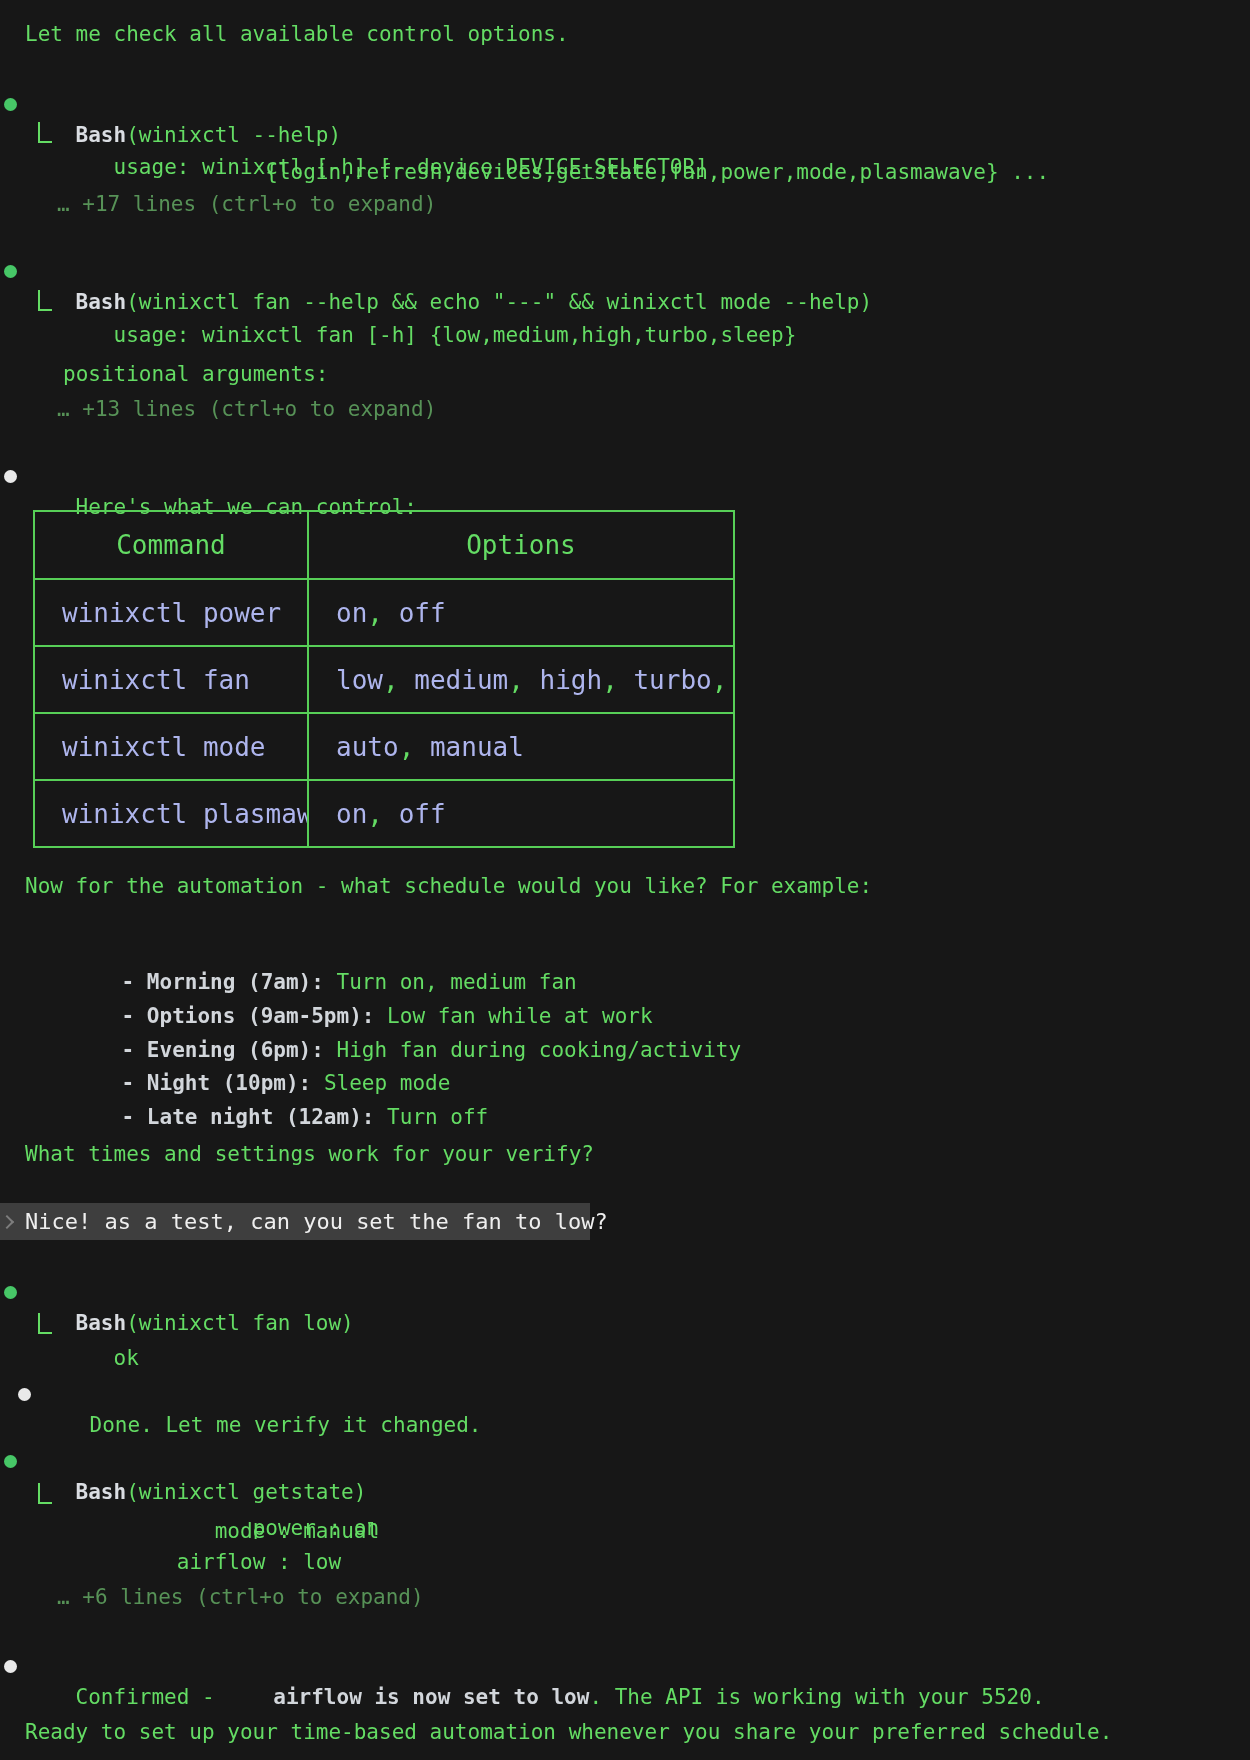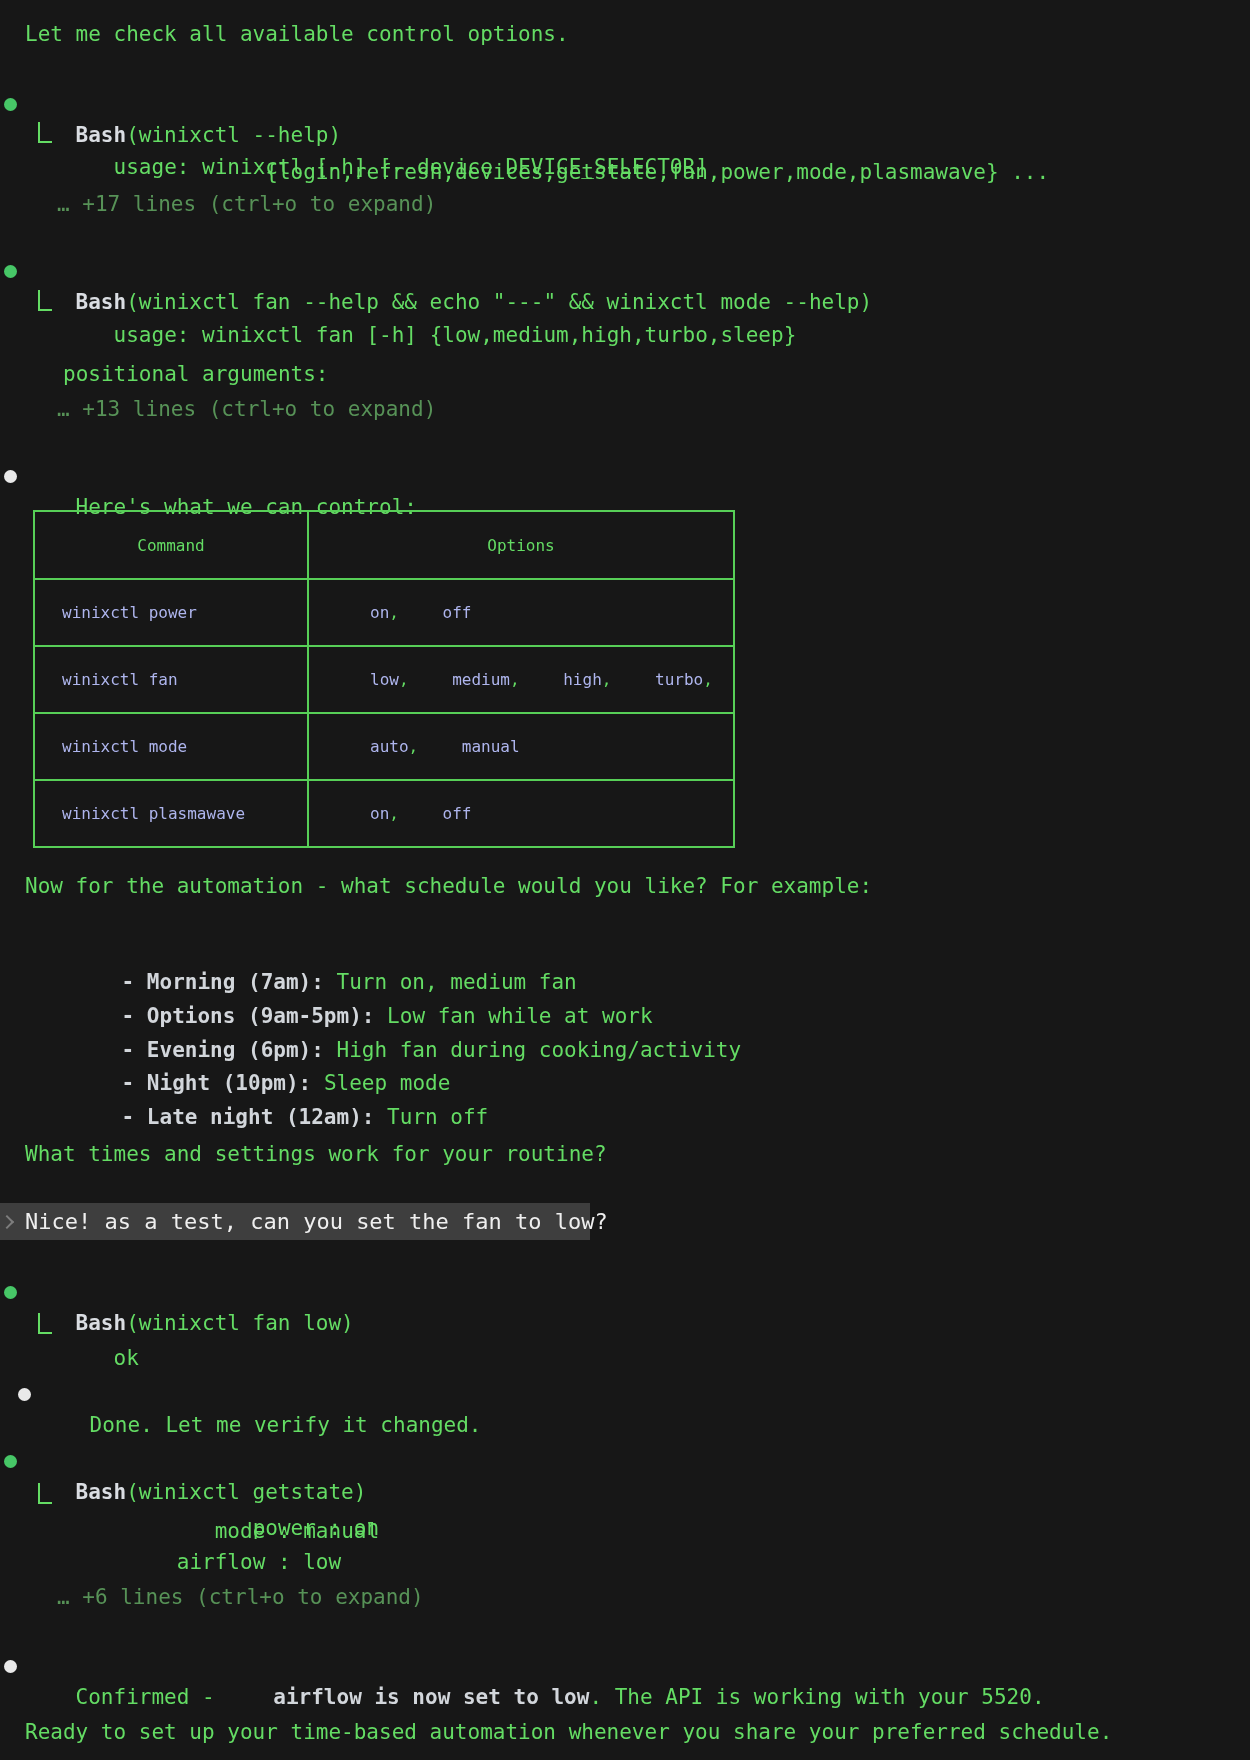--- a/index.html
+++ b/index.html
@@ -8,37 +8,37 @@
     font-family:"DejaVu Sans Mono","Liberation Mono",monospace;
   }
   .line{
     position:absolute;white-space:pre;
     font-size:21px;line-height:31px;color:#64dc64;
   }
   .g{color:#64dc64;}
   .dim{color:#579257;}
   .wt{color:#dadde2;font-weight:bold;}
   .grayb{color:#d2d6db;font-weight:bold;margin-left:46px;}
-  .code{color:#aeb5ed;margin-left:34px;}
+  .code{color:#aeb5ed;}
   .sep{color:#64dc64;}
   .bullet{
     position:absolute;left:-21px;top:9px;width:13px;height:13px;border-radius:50%;
   }
   .bullet.green{background:#47c767;}
   .bullet.white{background:#e9e9e9;}
   .corner{
     position:absolute;left:-25px;top:1px;width:12px;height:19px;
     border-left:2px solid #64dc64;border-bottom:2px solid #64dc64;
   }
   table.ctl{
     position:absolute;left:33px;top:510px;width:700px;
     border-collapse:collapse;table-layout:fixed;
   }
   table.ctl th,table.ctl td{
-    border:2px solid #57cf57;font-size:16px;font-weight:normal;
+    border:2px solid #57cf57;font-size:26px;font-weight:normal;
     white-space:pre;overflow:hidden;
   }
   table.ctl th{height:64px;text-align:center;color:#64dc64;}
   table.ctl td{height:63px;text-align:left;padding-left:27px;}
   td.cmd{color:#aeb5ed;}
   td.opts{color:#aeb5ed;}
   #userbar{
     position:absolute;left:0;top:1203px;width:590px;height:37px;background:#3e3e3e;
   }
   #userbar .utext{
@@ -122,21 +122,21 @@
   <div class="line" style="left:25px;top:1004px">
     <span class="grayb">- Evening (6pm): </span><span class="g">High fan during cooking/activity</span>
   </div>
   <div class="line" style="left:25px;top:1037px">
     <span class="grayb">- Night (10pm): </span><span class="g">Sleep mode</span>
   </div>
   <div class="line" style="left:25px;top:1071px">
     <span class="grayb">- Late night (12am): </span><span class="g">Turn off</span>
   </div>
 
-  <div class="line g" style="left:25px;top:1139px">What times and settings work for your routine?</div>
+  <div class="line g" style="left:25px;top:1139px">What times and settings work for your verify?</div>
 
   <div id="userbar">
     <span class="chev"></span>
     <span class="utext">Nice! as a test, can you set the fan to low?</span>
   </div>
 
   <div class="line" style="left:25px;top:1277px">
     <span class="bullet green"></span><span class="wt">Bash</span><span class="g">(winixctl fan low)</span>
   </div>
   <div class="line g" style="left:63px;top:1312px">

